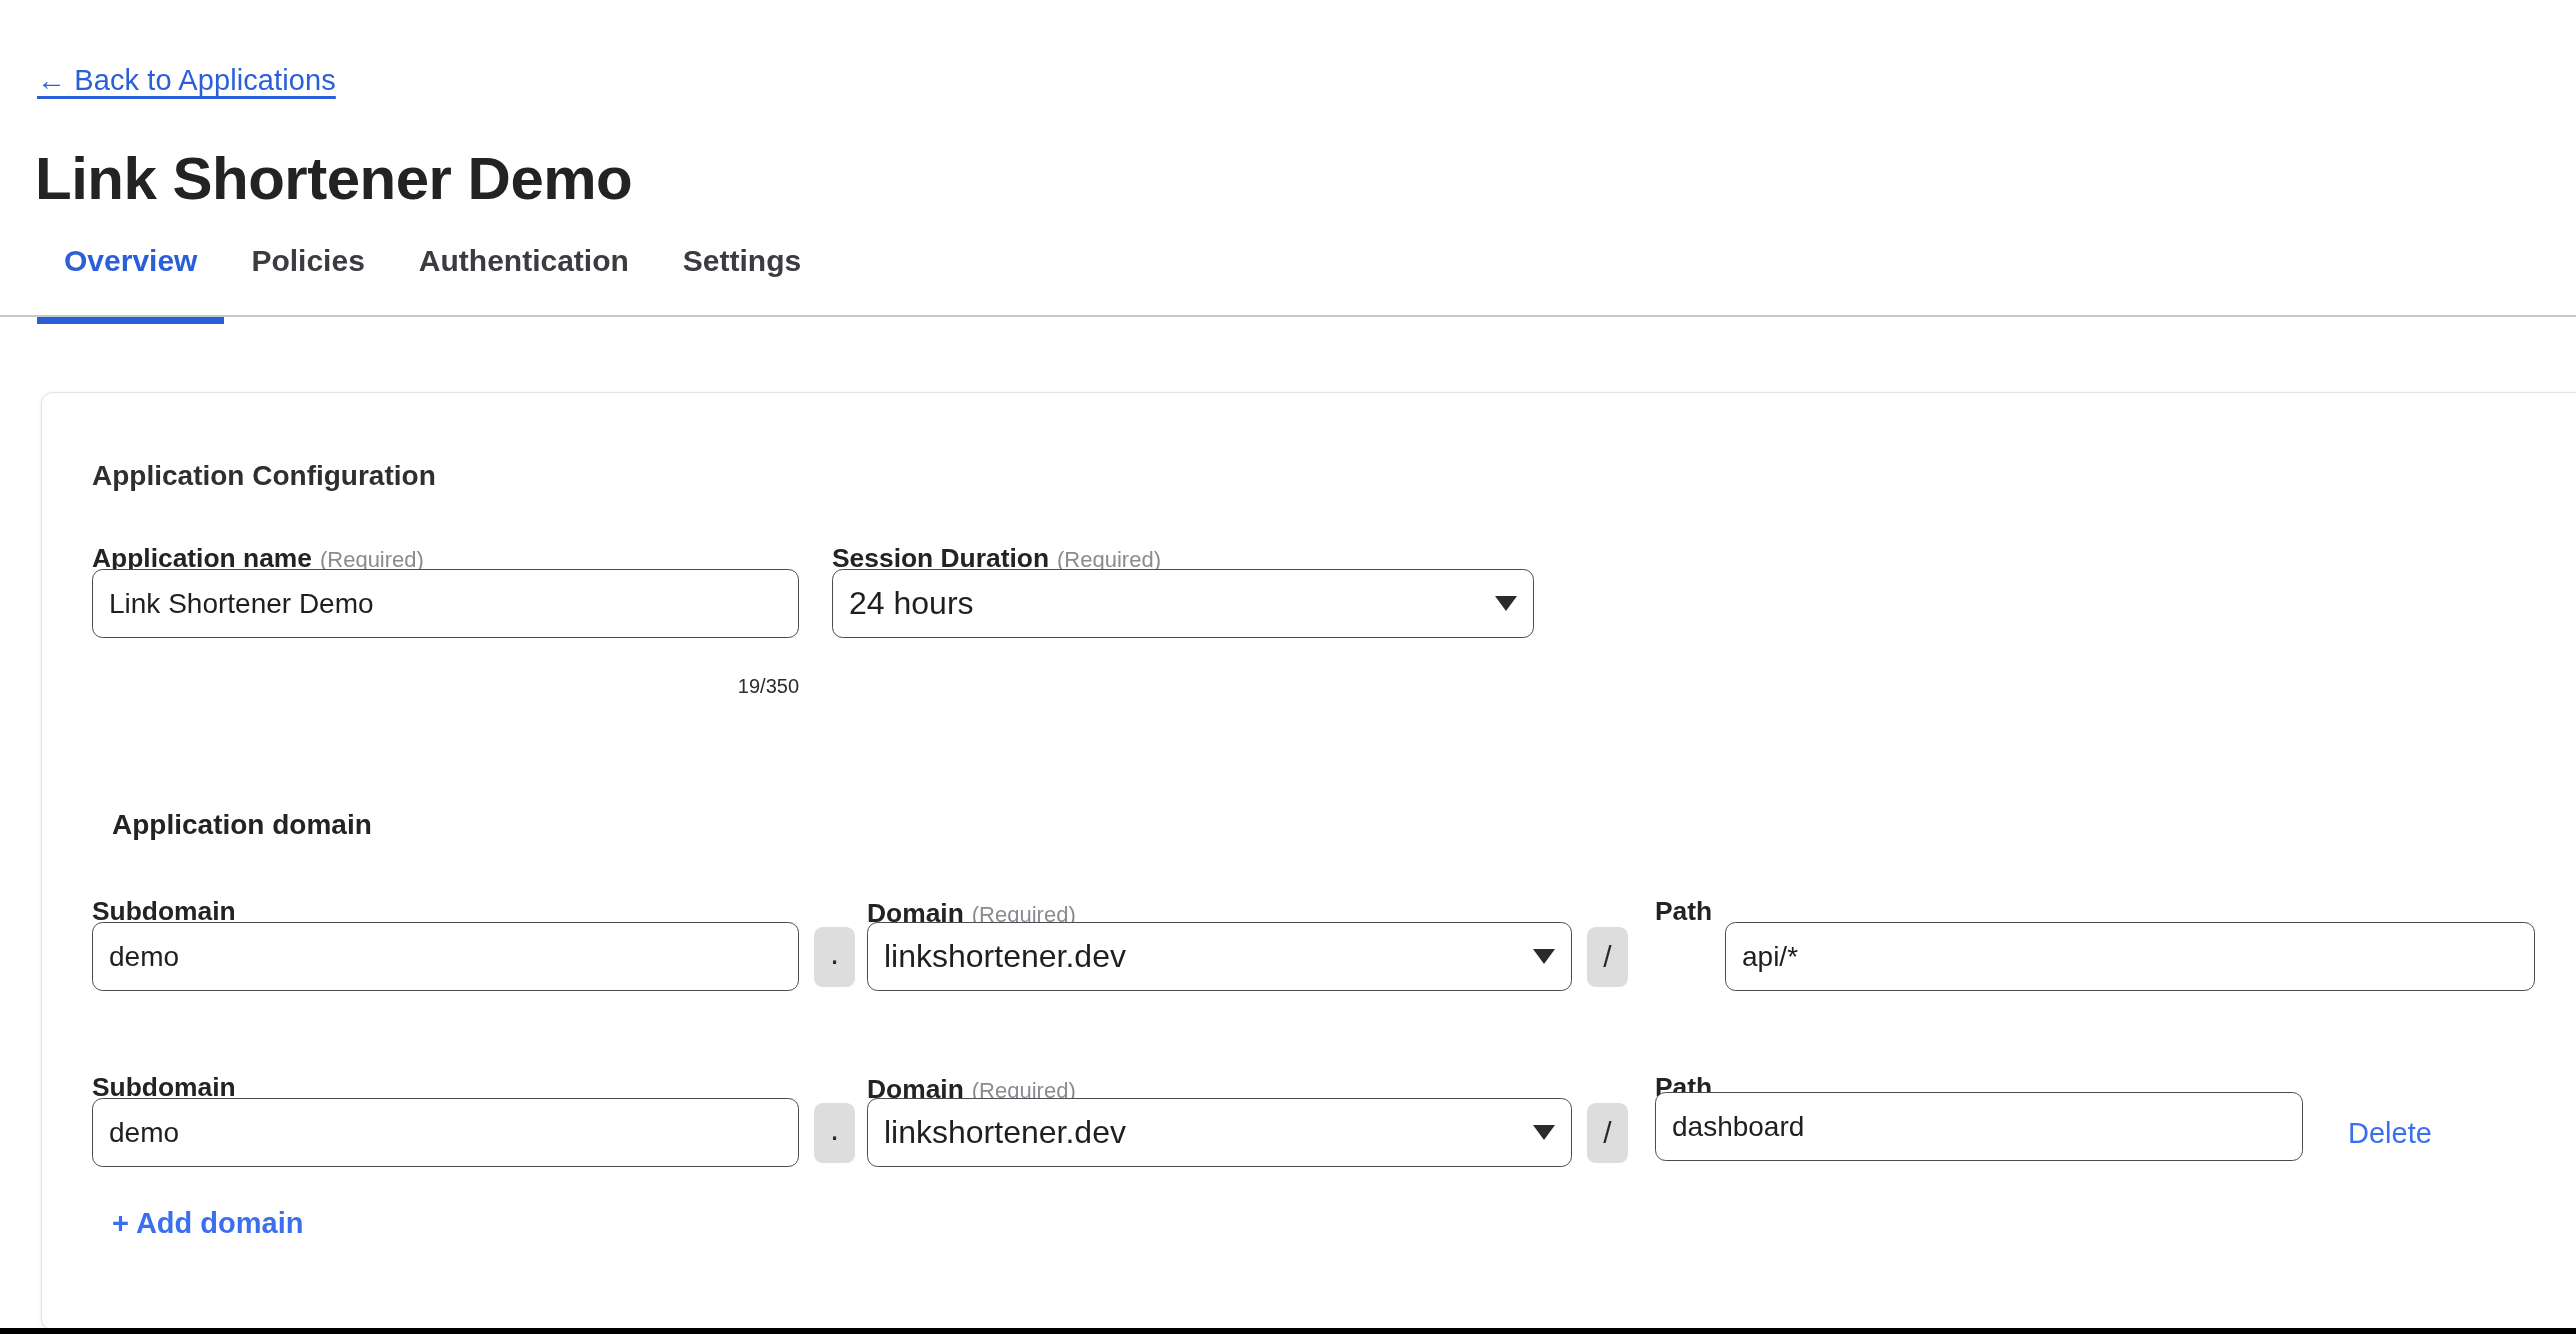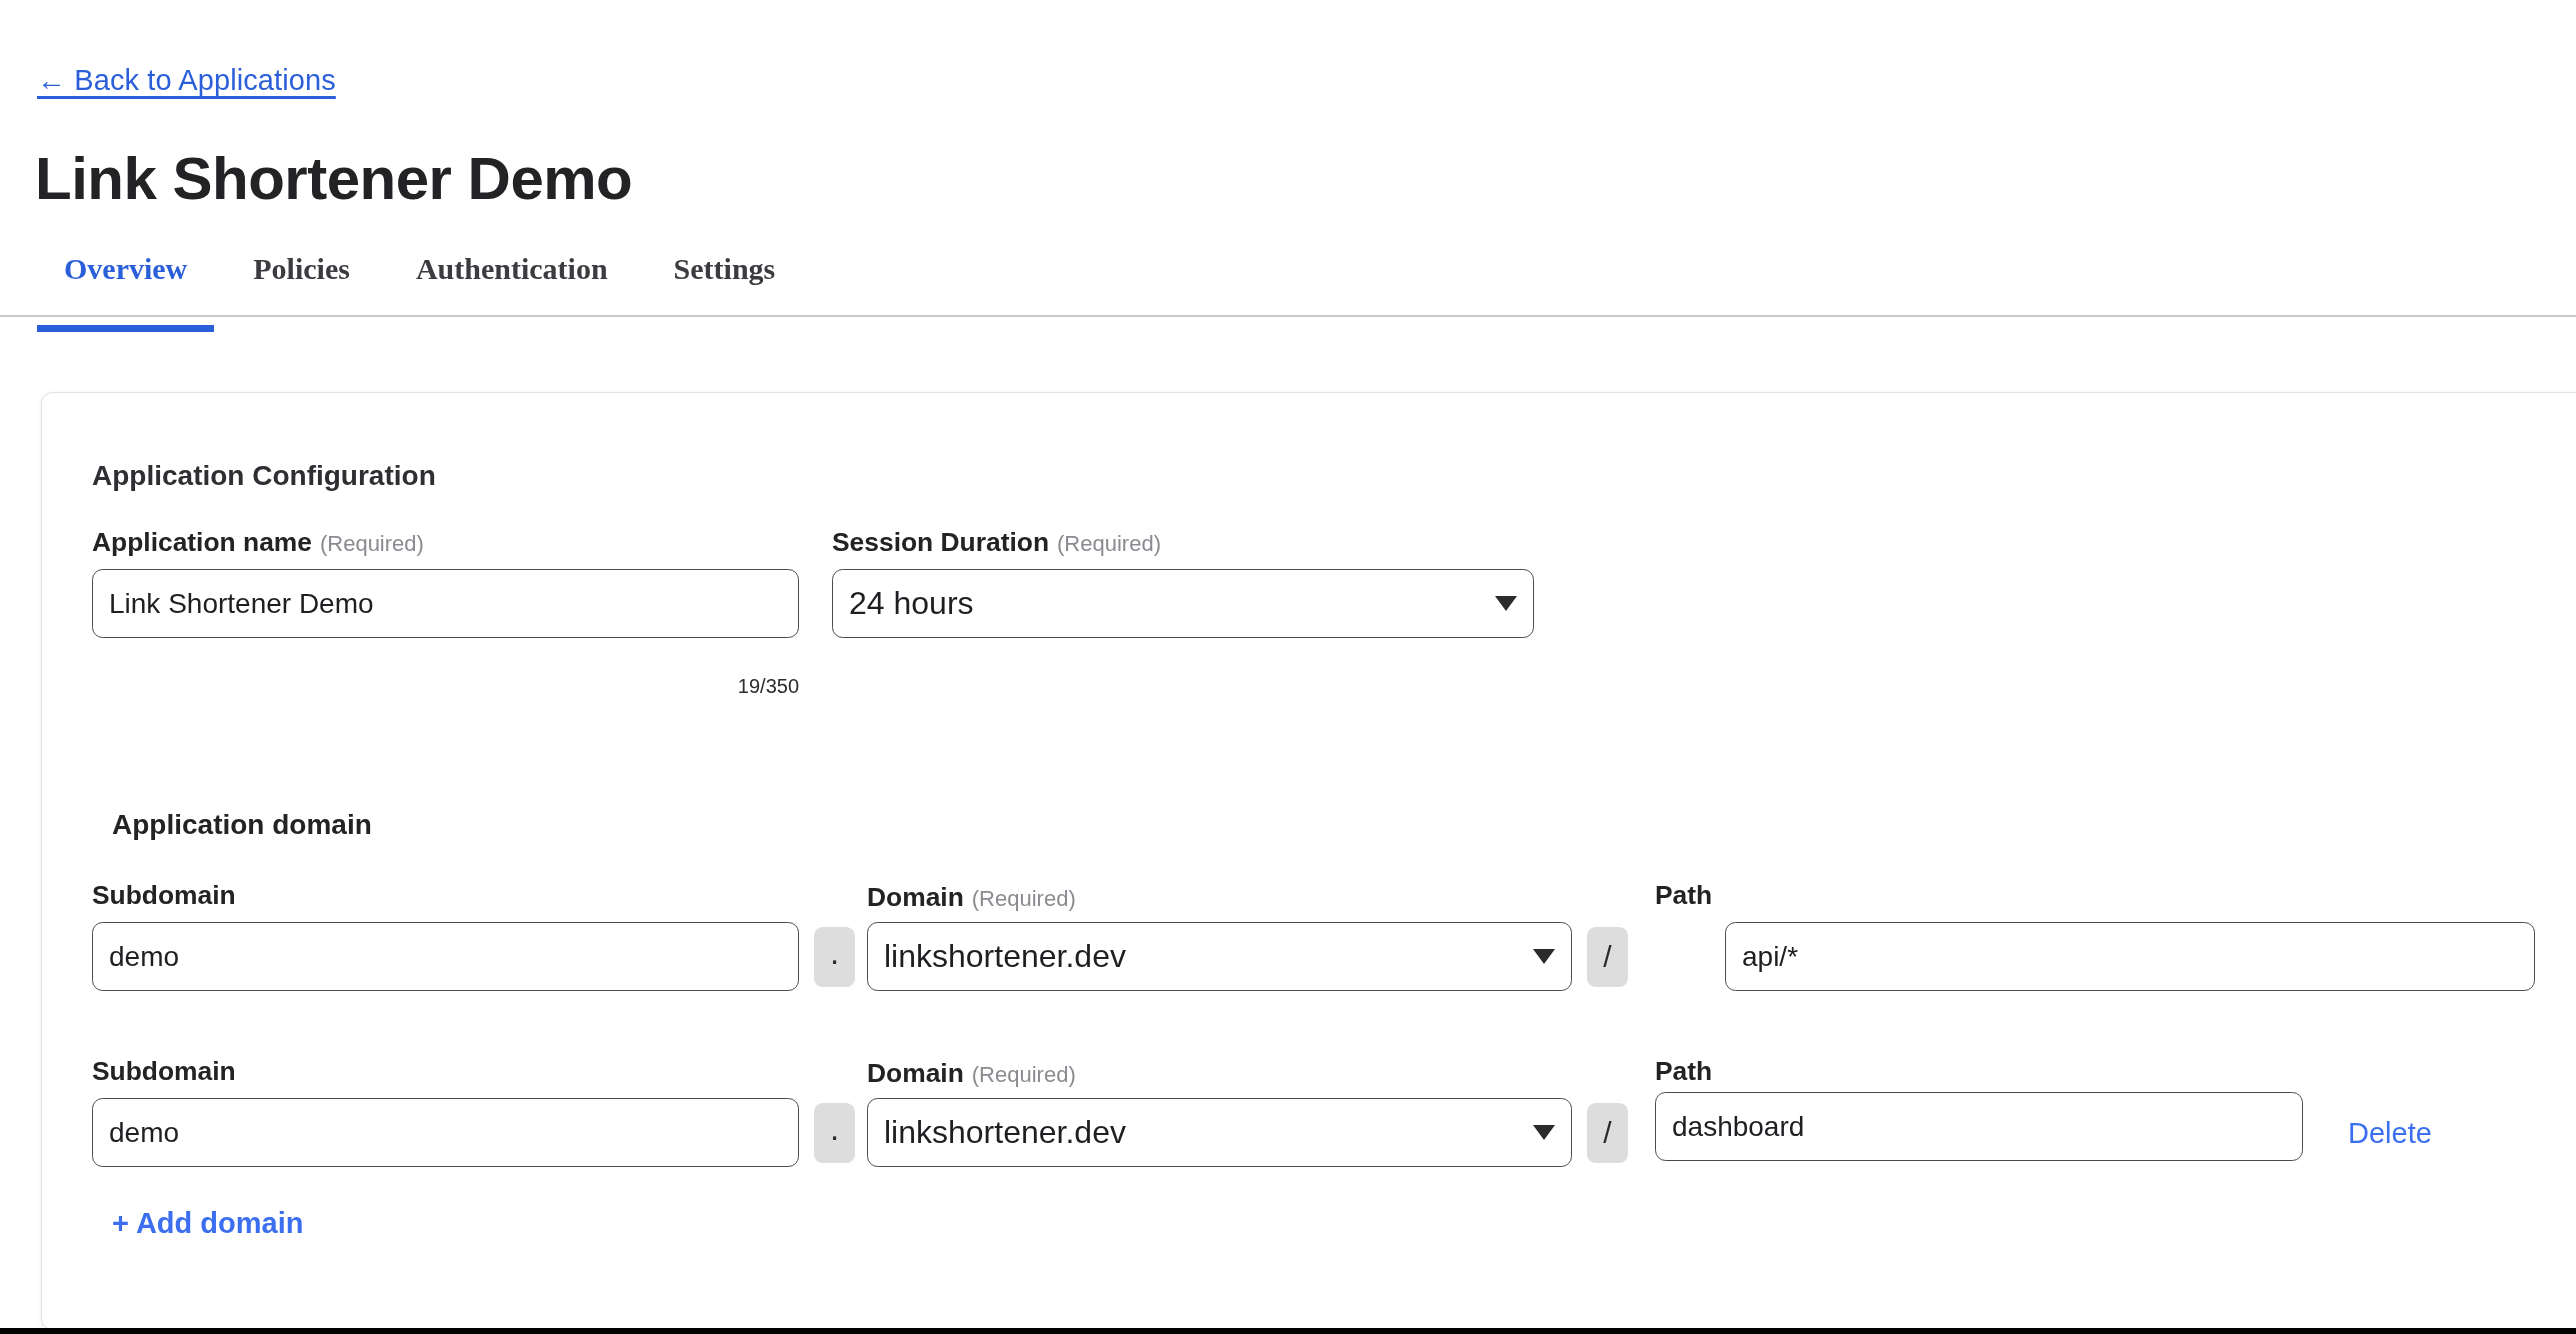--- a/index.html
+++ b/index.html
@@ -45,26 +45,25 @@
   
   .tabbar {
     position: absolute;
     left: 0; top: 231px;
     width: 2576px;
     height: 86px;
     border-bottom: 2.6px solid #c9c9c9;
   }
   .tabs-inner {
     position: absolute;
-    left: 37px; top: 12px;
+    left: 37px; top: 4px;
     display: flex;
     align-items: flex-start;
-    gap: 12px;
+    gap: 0;
     height: 86px;
-    font-family: Liberation Serif, serif;
   }
   .tab {
     position: relative;
     font-size: 30px;
     font-weight: 700;
     color: #3b3b40;
     padding: 11.4px 27px 0 27px;
     height: 86px;
     cursor: pointer;
     white-space: nowrap;
@@ -101,20 +100,21 @@
     white-space: nowrap;
   }
 
   
   .fld-label {
     position: absolute;
     font-size: 26.4px;
     font-weight: 700;
     color: #232326;
     white-space: nowrap;
+    margin-top: 16px;
   }
   .fld-label .req {
     font-weight: 400;
     font-size: 22px;
     color: #8a8a90;
     margin-left: 8px;
   }
   .group-label {
     position: absolute;
     font-size: 28px;

